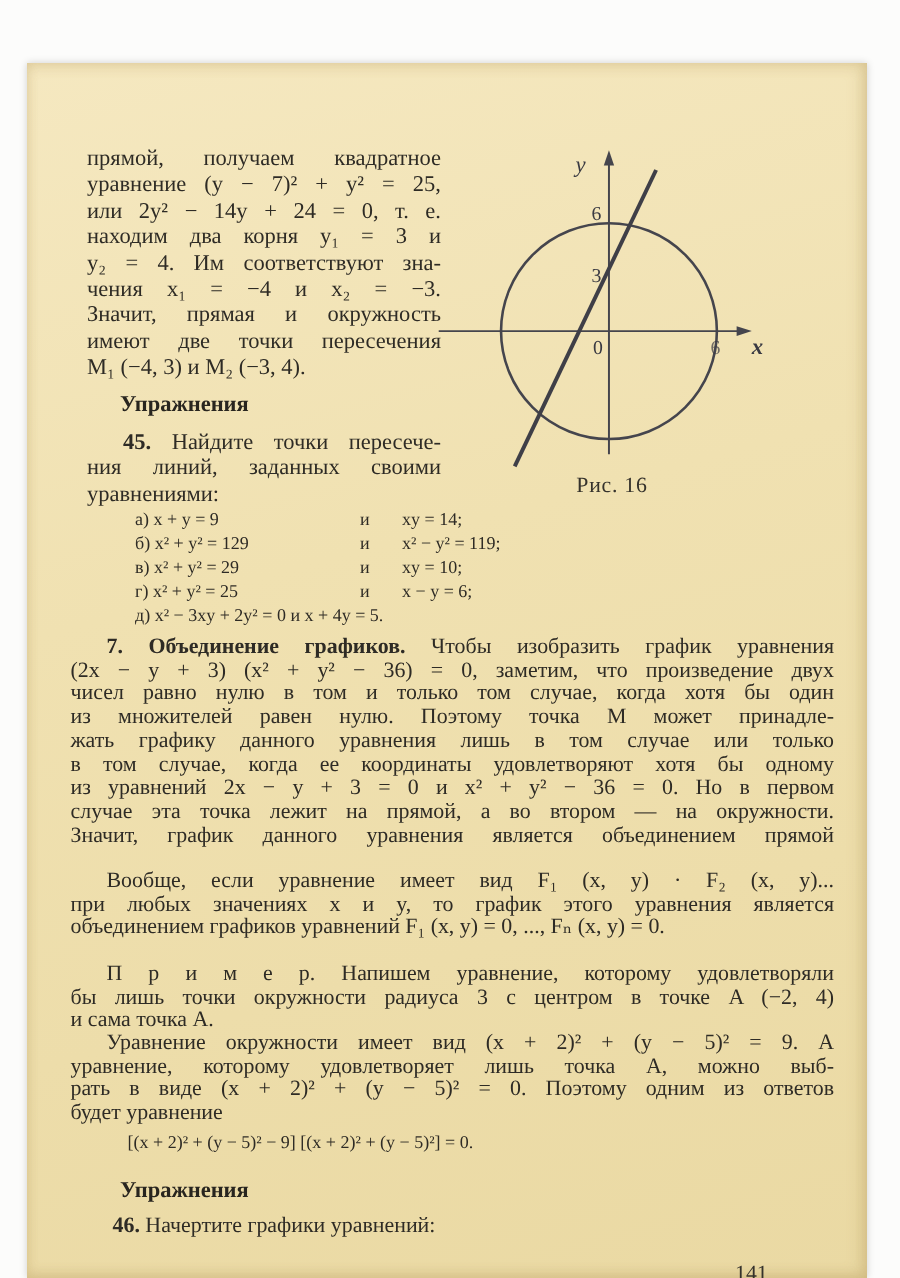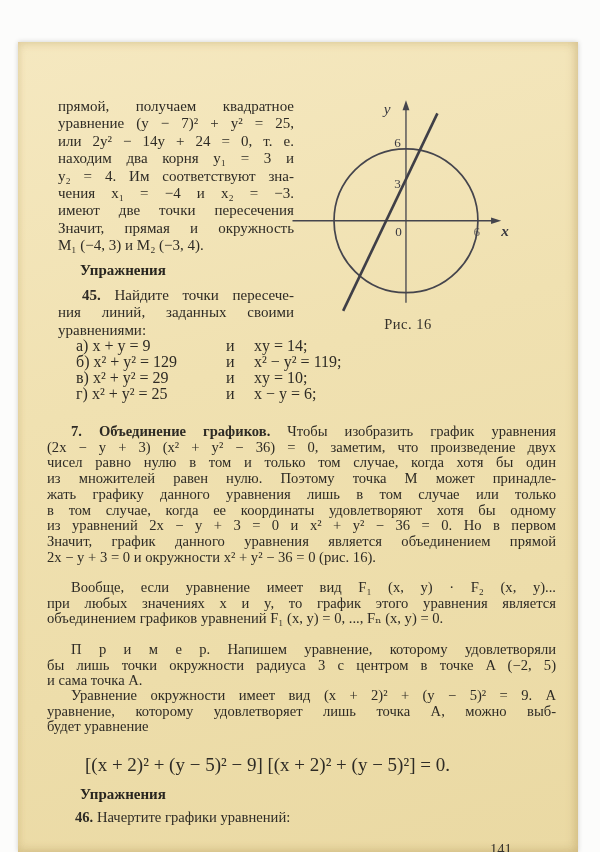--- a/index.html
+++ b/index.html
@@ -18,46 +18,46 @@
     overflow:hidden;color:#2e2b25;margin-top:34px;
   }
   .block{position:absolute;}
   .jl{text-align:justify;text-align-last:justify;}
   .jl.last{text-align-last:left;}
   .p-narrow{font-size:15px;line-height:17.4px;}
   .p-wide{font-size:14.6px;line-height:15.7px;width:509px;}
   .indent > .jl:first-child{text-indent:24px;}
   .bnum{font-weight:bold;}
   .heading{position:absolute;font-weight:bold;font-size:15px;color:#28251f;}
-  .ex-list{position:absolute;left:58px;top:296px;font-size:16px;}
+  .ex-list{position:absolute;left:72px;top:296px;font-size:12px;}
   .ex-row{display:flex;height:16px;line-height:16px;white-space:nowrap;}
   .ex-left{display:inline-block;min-width:150px;}
   .ex-conj{display:inline-block;width:28px;}
   .figure{position:absolute;left:268px;top:46px;width:244px;height:228px;}
   .fig-caption{position:absolute;left:268px;top:274px;width:244px;text-align:center;
     font-size:14.5px;letter-spacing:.5px;color:#35322c;}
-  .eq{position:absolute;left:29px;top:712px;width:509px;padding-left:38px;font-size:19px;}
+  .eq{position:absolute;left:29px;top:712px;width:509px;padding-left:38px;font-size:12px;}
   .pagenum{position:absolute;left:472px;top:799px;font-size:14.5px;color:#35322c;}
   svg text{font-family:"Liberation Serif","DejaVu Serif",serif;fill:#3a3a42;}
   svg .it{font-style:italic;}
 </style>
 </head>
 <body>
 
 <div class="page">
 
   <div class="block p-narrow" style="left:40px;top:56px;width:236px">
       <div class="jl">прямой, получаем квадратное</div>
       <div class="jl">уравнение (y − 7)² + y² = 25,</div>
       <div class="jl">или 2y² − 14y + 24 = 0, т. е.</div>
       <div class="jl">находим два корня y₁ = 3 и</div>
       <div class="jl">y₂ = 4. Им соответствуют зна-</div>
       <div class="jl">чения x₁ = −4 и x₂ = −3.</div>
+      <div class="jl">Значит, прямая и окружность</div>
       <div class="jl">имеют две точки пересечения</div>
-      <div class="jl">Значит, прямая и окружность</div>
       <div class="jl last">M₁ (−4, 3) и M₂ (−3, 4).</div>
     </div>
 
   <div class="figure">
     <svg width="244" height="228" viewBox="0 0 240 225">
 
       <line x1="118" y1="20" x2="118" y2="212" stroke="#45454d" stroke-width="1.3"></line>
       <polygon points="118,12 114.6,22 121.4,22" fill="#45454d"></polygon>
 
       <line x1="6" y1="131" x2="204" y2="131" stroke="#45454d" stroke-width="1.3"></line>
@@ -102,56 +102,58 @@
         <span class="ex-left">в) x² + y² = 29</span>
         <span class="ex-conj">и</span>
         <span class="ex-right">xy = 10;</span>
       </div>
       <div class="ex-row">
         <span class="ex-left">г) x² + y² = 25</span>
         <span class="ex-conj">и</span>
         <span class="ex-right">x − y = 6;</span>
       </div>
       <div class="ex-row">
+        <span class="ex-left">д) x² − 3xy + 2y² = 0 и x + 4y = 5.</span>
         <span class="ex-conj"></span>
         <span class="ex-right"></span>
       </div>
     </div>
 
   <div class="block p-wide indent" style="left:29px;top:382px">
     <div class="jl"><span class="bnum">7. Объединение графиков.</span> <span>Чтобы изобразить график уравнения</span></div>
     <div class="cont">
         <div class="jl">(2x − y + 3) (x² + y² − 36) = 0, заметим, что произведение двух</div>
         <div class="jl">чисел равно нулю в том и только том случае, когда хотя бы один</div>
         <div class="jl">из множителей равен нулю. Поэтому точка M может принадле-</div>
         <div class="jl">жать графику данного уравнения лишь в том случае или только</div>
         <div class="jl">в том случае, когда ее координаты удовлетворяют хотя бы одному</div>
         <div class="jl">из уравнений 2x − y + 3 = 0 и x² + y² − 36 = 0. Но в первом</div>
+        <div class="jl">случае эта точка лежит на прямой, а во втором — на окружности.</div>
         <div class="jl">Значит, график данного уравнения является объединением прямой</div>
-        <div class="jl last">2x − y + 3 = 0 и окружности x² + y² − 36 = 0 (рис. 16).</div>
       </div>
   </div>
 
   <div class="block p-wide indent" style="left:29px;top:538px">
       <div class="jl">Вообще, если уравнение имеет вид F₁ (x, y) · F₂ (x, y)...</div>
       <div class="jl">при любых значениях x и y, то график этого уравнения является</div>
       <div class="jl last">объединением графиков уравнений F₁ (x, y) = 0, ..., Fₙ (x, y) = 0.</div>
     </div>
 
   <div class="block p-wide indent" style="left:29px;top:600px">
     <div class="jl"><span>П р и м е р.</span> <span>Напишем уравнение, которому удовлетворяли</span></div>
     <div class="cont">
-        <div class="jl">бы лишь точки окружности радиуса 3 с центром в точке A (−2, 5)</div>
+        <div class="jl">бы лишь точки окружности радиуса 3 с центром в точке A (−2, 4)</div>
         <div class="jl last">и сама точка A.</div>
       </div>
   </div>
 
   <div class="block p-wide indent" style="left:29px;top:646px">
       <div class="jl">Уравнение окружности имеет вид (x + 2)² + (y − 5)² = 9. А</div>
       <div class="jl">уравнение, которому удовлетворяет лишь точка A, можно выб-</div>
+      <div class="jl">рать в виде (x + 2)² + (y − 5)² = 0. Поэтому одним из ответов</div>
       <div class="jl last">будет уравнение</div>
     </div>
 
   <div class="eq">[(x + 2)² + (y − 5)² − 9] [(x + 2)² + (y − 5)²] = 0.</div>
 
   <div class="heading" style="left:62px;top:744px">Упражнения</div>
 
   <div class="block p-wide" style="left:29px;top:768px">
     <div class="jl last" style="text-indent:28px"><span class="bnum">46.</span> <span>Начертите графики уравнений:</span></div>
   </div>

